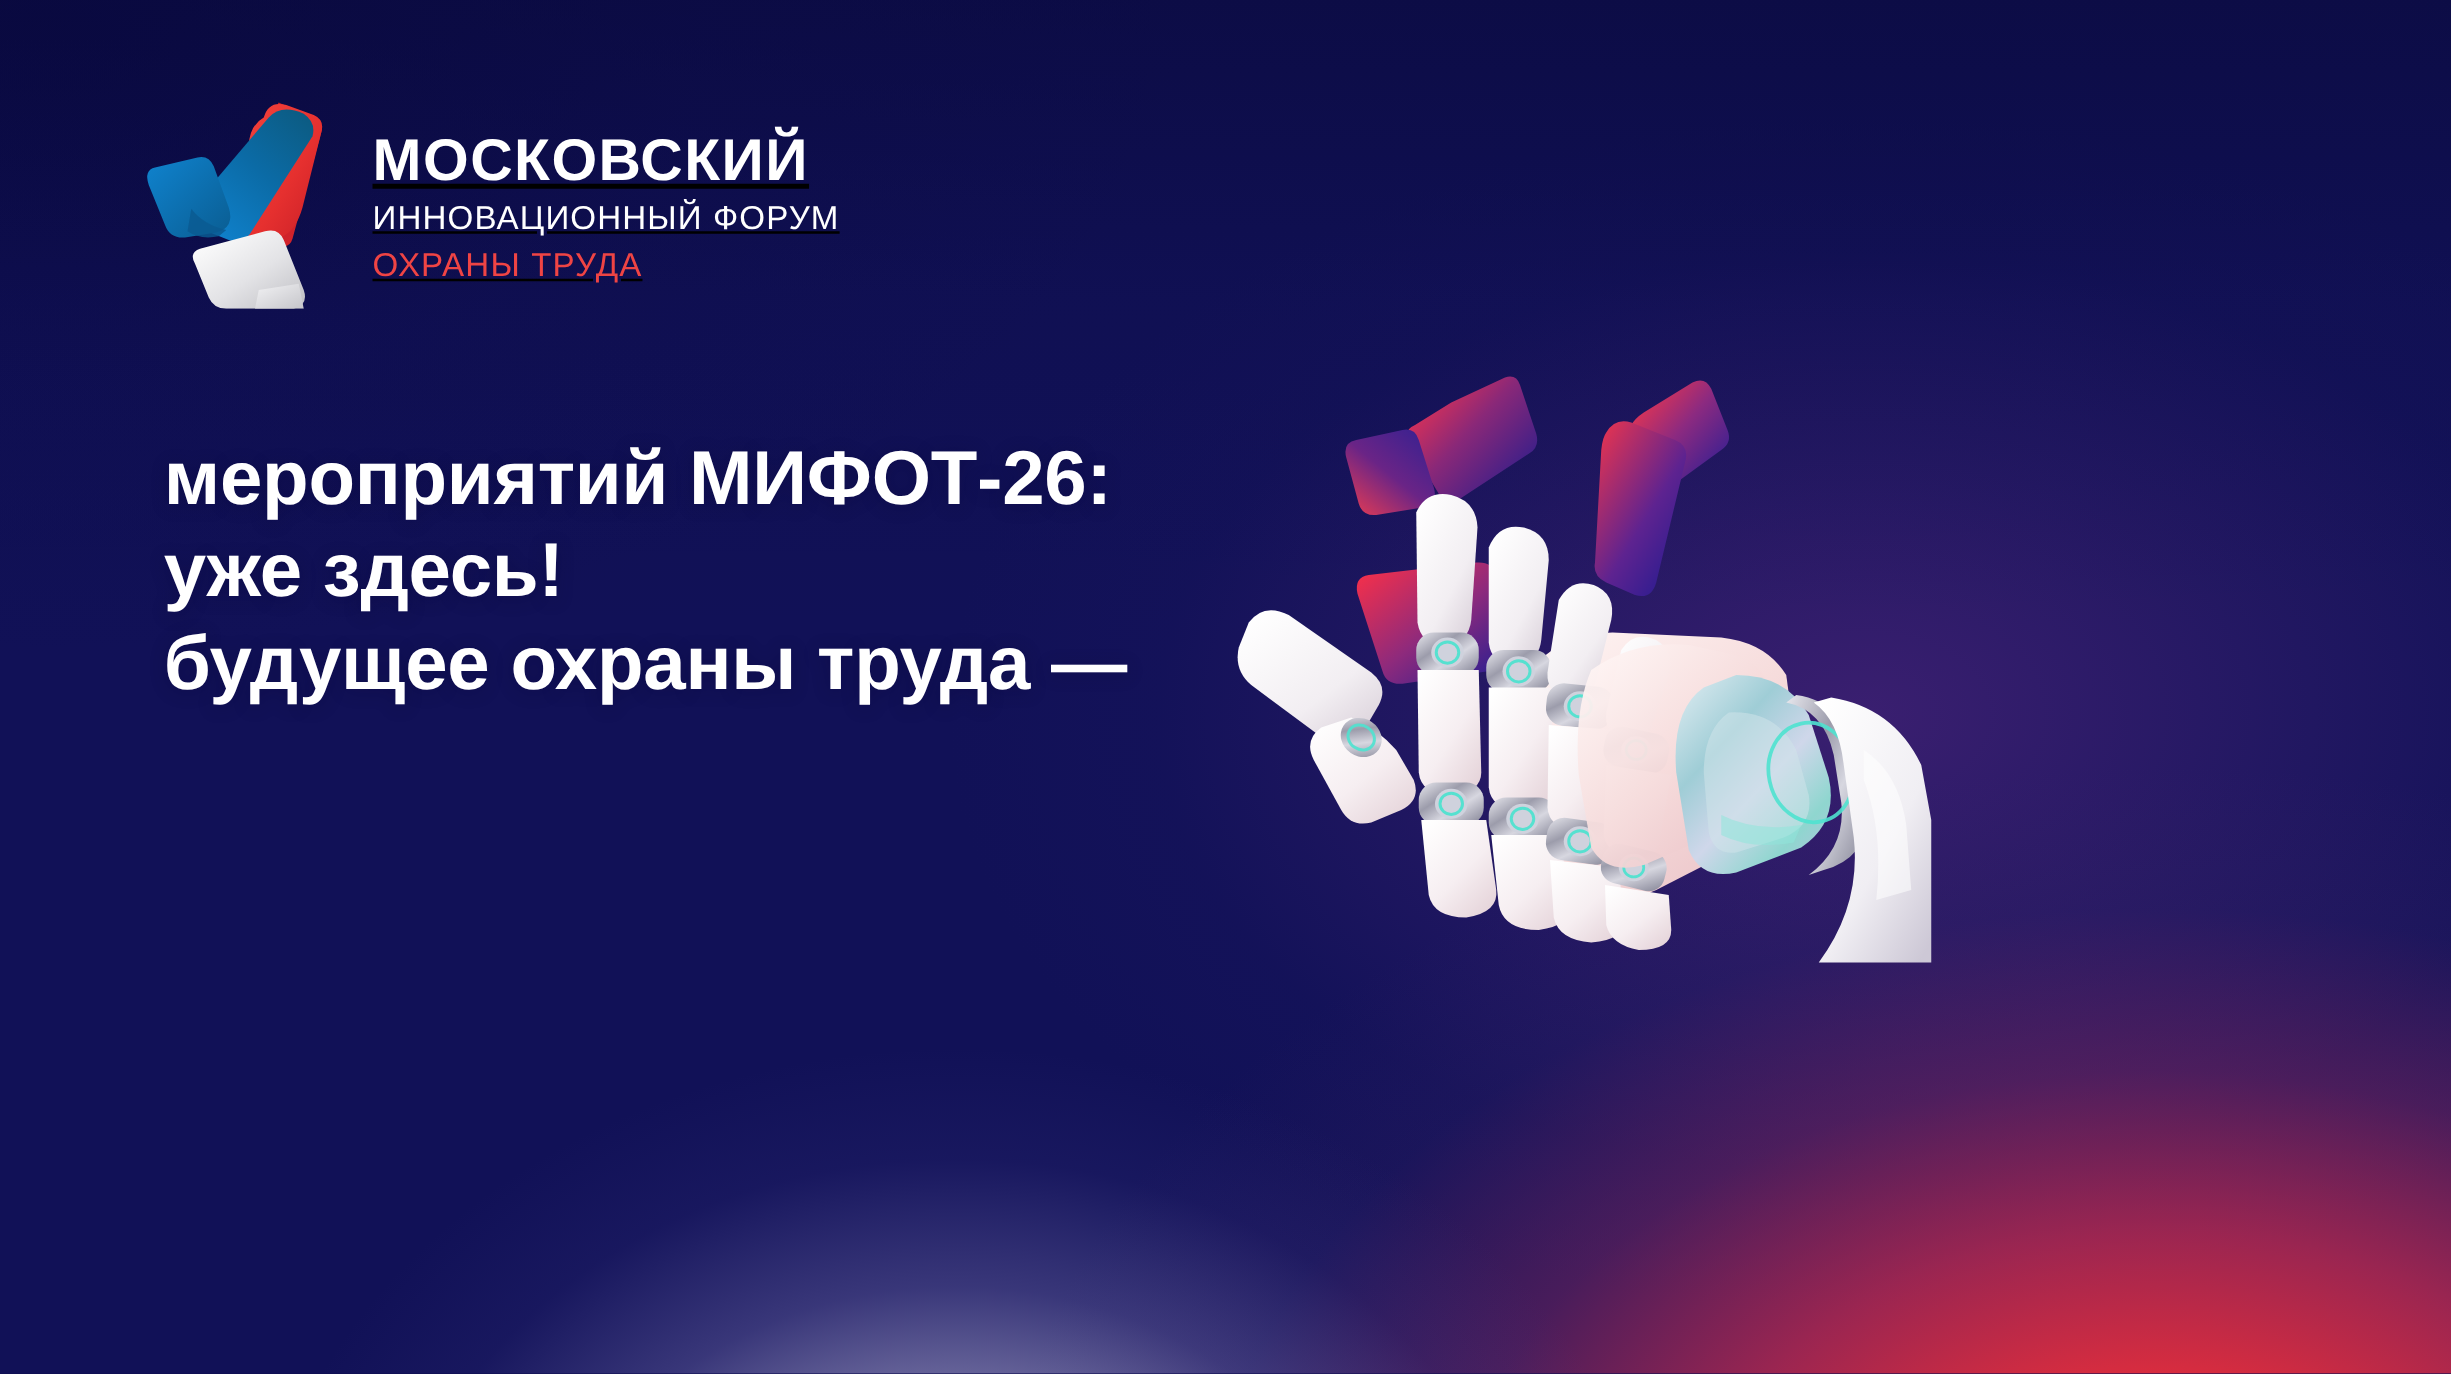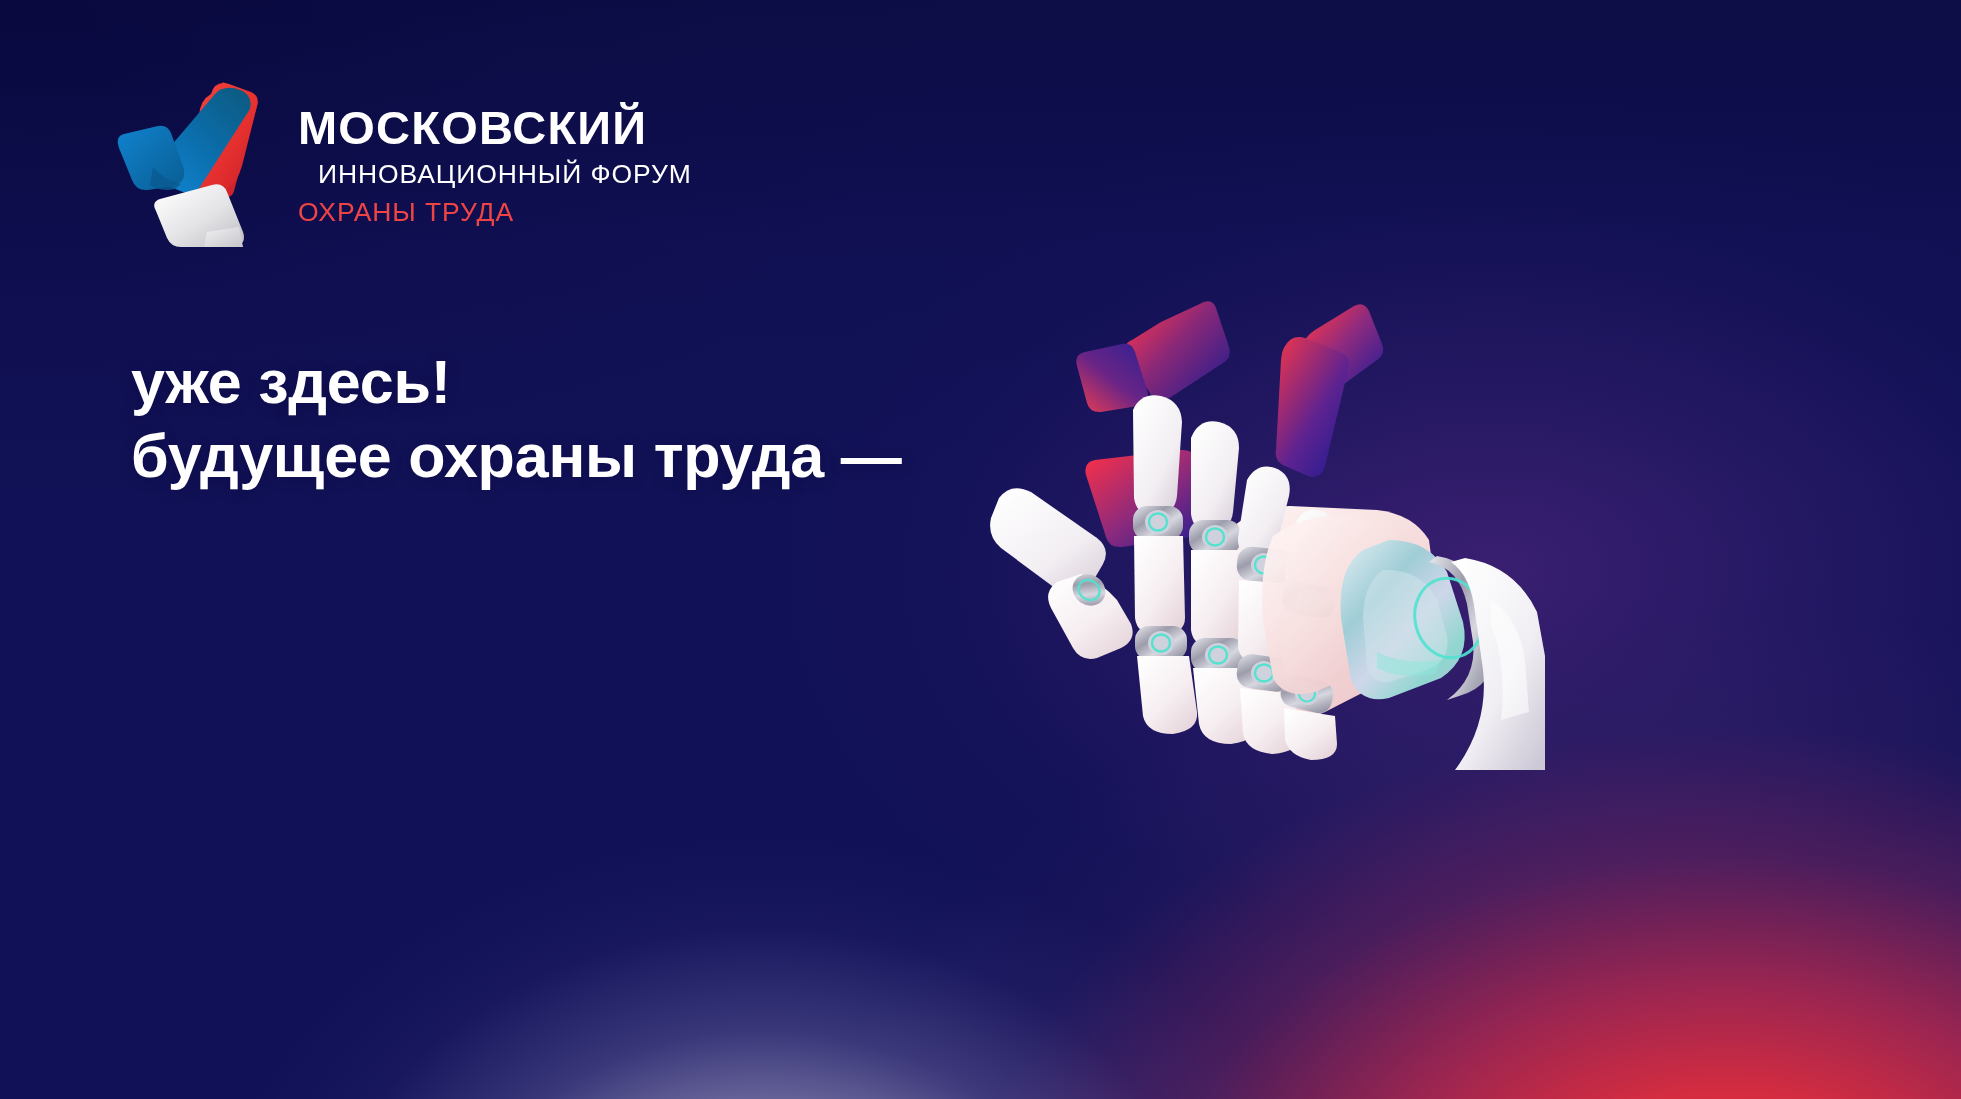--- a/index.html
+++ b/index.html
@@ -54,28 +54,28 @@
   }
   .bg-vignette{
     position:absolute;inset:0;
     background:linear-gradient(180deg, rgba(8,8,56,0.55) 0%, rgba(8,8,56,0.12) 22%, rgba(0,0,0,0) 46%);
   }
 
   
   .logo{position:absolute;left:103px;top:72px;display:flex;align-items:flex-start;}
   .logo-mark{position:relative;width:172px;height:175px;flex:0 0 auto;}
   .logo-mark svg{display:block;width:172px;height:175px;}
-  .logo-text{margin-left:23px;padding-top:33px;}
+  .logo-text{margin-left:23px;padding-top:33px;text-decoration:underline;}
   .logo-l1{
     color:#ffffff;font-weight:bold;font-size:47px;letter-spacing:1.2px;
     line-height:0.98;white-space:nowrap;
   }
   .logo-l2{
     color:#ffffff;font-weight:normal;font-size:26.5px;letter-spacing:0.9px;
-    line-height:1.28;margin-top:7px;white-space:nowrap;margin-left:20px;
+    line-height:1.28;margin-top:7px;white-space:nowrap;
   }
   .logo-l3{
     color:#ef4444;font-weight:normal;font-size:26.5px;letter-spacing:0.9px;
     line-height:1.28;margin-top:4px;white-space:nowrap;
   }
 
   
   .headline{
     position:absolute;left:131px;top:345px;width:880px;
     color:#ffffff;font-weight:bold;font-size:61px;line-height:1.215;
@@ -151,20 +151,21 @@
     </div>
 
     <div class="logo-text">
       <div class="logo-l1">МОСКОВСКИЙ</div>
       <div class="logo-l2">ИННОВАЦИОННЫЙ ФОРУМ</div>
       <div class="logo-l3">ОХРАНЫ ТРУДА</div>
     </div>
   </div>
 
   <div class="headline">
+    <span class="ln">мероприятий МИФОТ-26:</span>
     <span class="ln">уже здесь!</span>
     <span class="ln">будущее охраны труда —</span>
   </div>
 
   <div class="art">
     <svg viewBox="0 0 560 470" xmlns="http://www.w3.org/2000/svg" aria-hidden="true">
       <defs>
         <linearGradient id="rib1" x1="0.05" y1="0.15" x2="0.95" y2="0.95">
           <stop offset="0" stop-color="#ef3350"></stop>
           <stop offset="0.42" stop-color="#8a2878"></stop>

